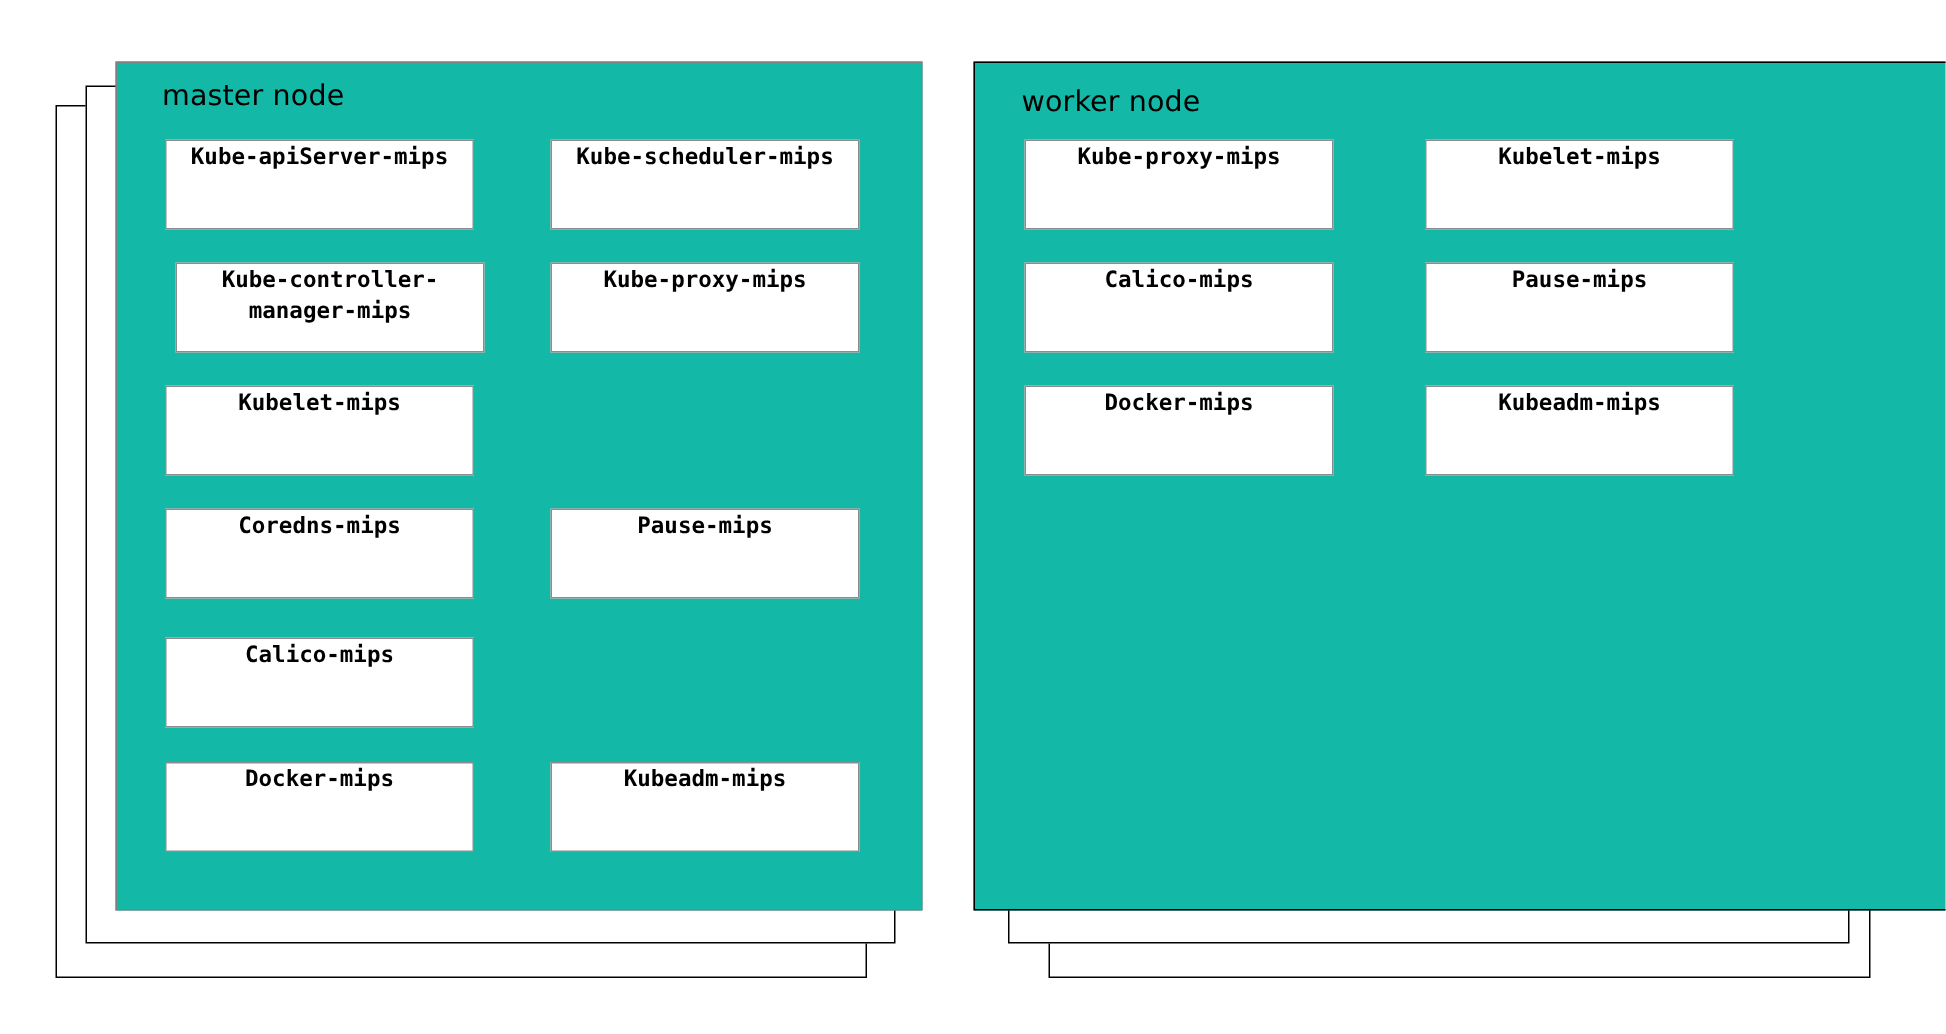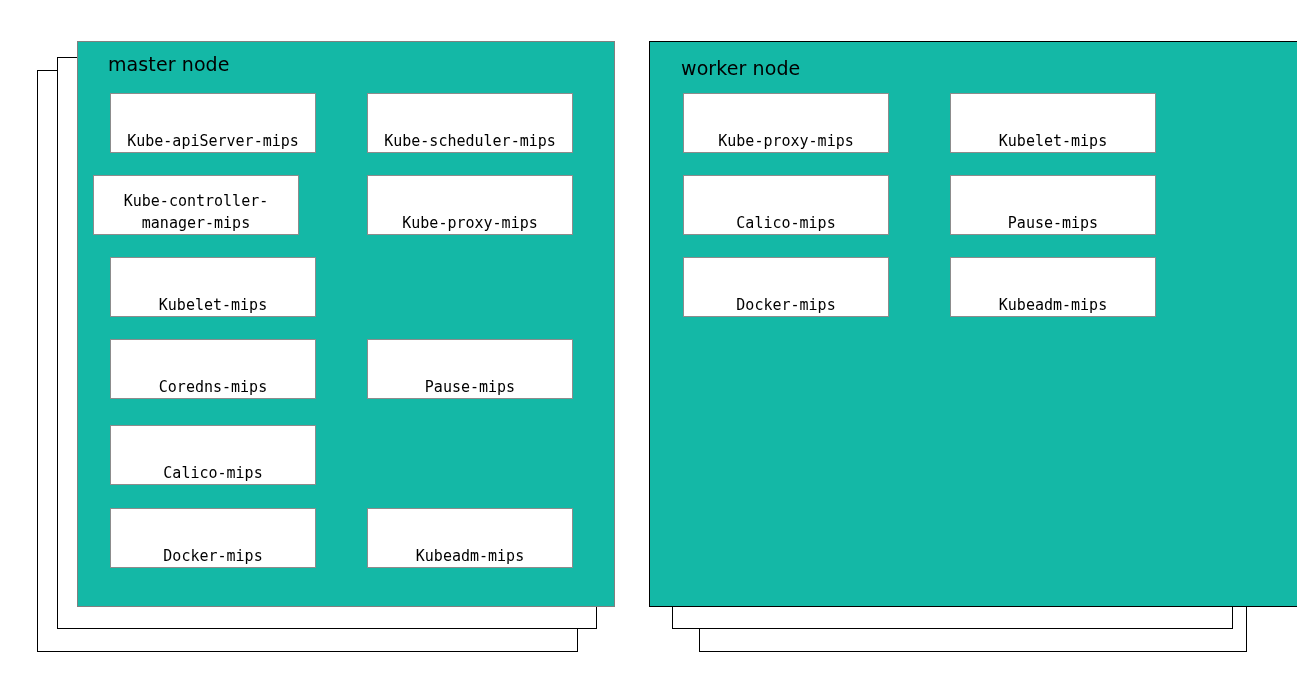--- a/index.html
+++ b/index.html
@@ -47,28 +47,29 @@
     letter-spacing: 0.1px;
   }
 
   
   .comp-box {
     position: absolute;
     box-sizing: border-box;
     border: 1px solid #8c8c8c;
     background: #ffffff;
     display: flex;
-    align-items: flex-end;
+    align-items: flex-start;
     justify-content: center;
     text-align: center;
     font-family: "DejaVu Sans Mono", monospace;
     font-size: 15px;
     line-height: 1.42;
     color: #000000;
     padding: 0 4px;
+    font-weight: bold;
   }
   .comp-box .label {
     display: block;
     width: 100%;
   }
 </style>
 </head>
 <body>
 
 <div class="canvas">
@@ -78,21 +79,21 @@
   <div class="stack-layer" style="left:57px; top:57px; width:540px; height:572px; border:1px solid #000000; z-index:2;"></div>
 
   <div class="node-card" style="left:77px; top:41px; width:538px; height:566px; border:1px solid #808080; z-index:3;">
 
     <div class="node-title" style="left:30px; top:11px;">master node</div>
 
     <div class="comp-box" style="left:32px; top:51px; width:206px; height:60px;">
       <span class="label">Kube-apiServer-mips</span>
     </div>
 
-    <div class="comp-box" style="left:15px; top:133px; width:206px; height:60px;">
+    <div class="comp-box" style="left:39px; top:133px; width:206px; height:60px;">
       <span class="label">Kube-controller-manager-mips</span>
     </div>
 
     <div class="comp-box" style="left:32px; top:215px; width:206px; height:60px;">
       <span class="label">Kubelet-mips</span>
     </div>
 
     <div class="comp-box" style="left:32px; top:297px; width:206px; height:60px;">
       <span class="label">Coredns-mips</span>
     </div>

